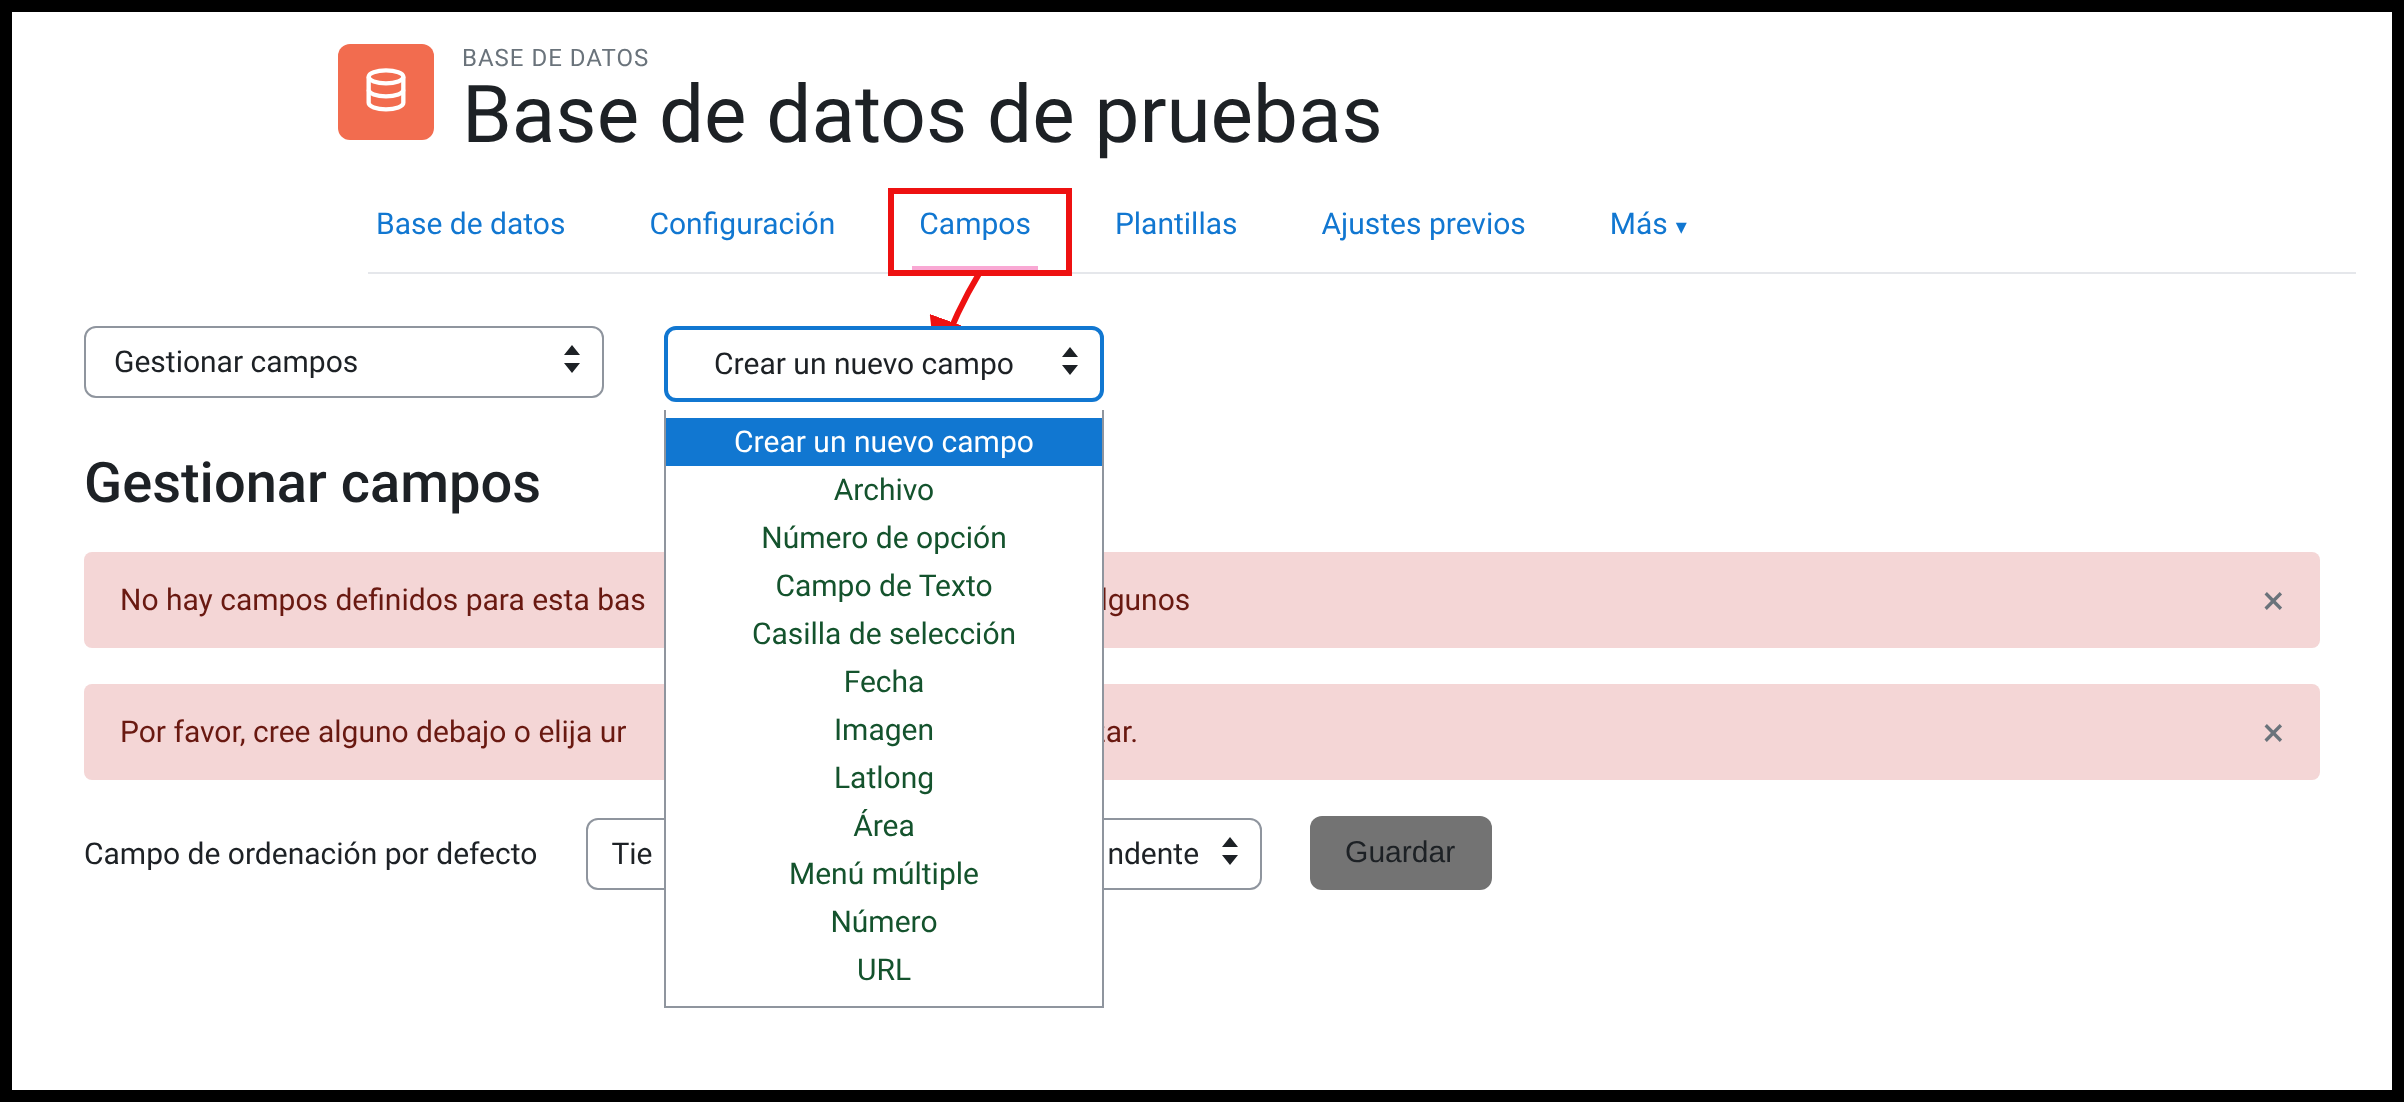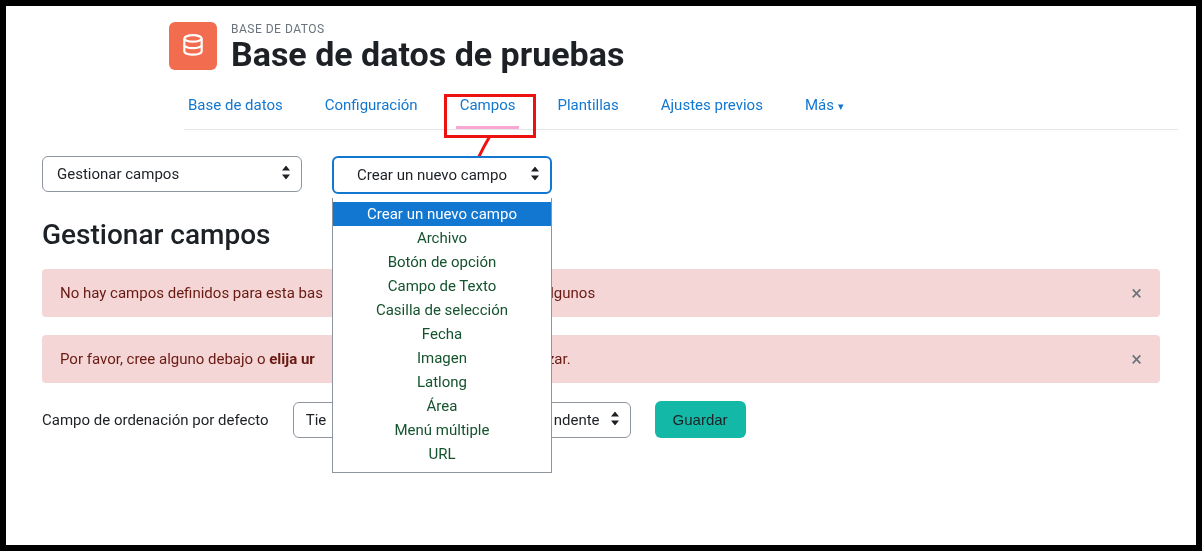--- a/index.html
+++ b/index.html
@@ -2,21 +2,21 @@
 <html><head>
   <meta charset="utf-8">
   <style>
     * { box-sizing: border-box; margin: 0; padding: 0; }
     body { font-family: -apple-system, BlinkMacSystemFont, "Segoe UI", Roboto, sans-serif; background: #fff; padding: 10px 18px; color: #1d2125; width: 1202px; height: 551px; overflow: hidden; border: 6px solid #000; position: relative; }
 
     .header-row { display: flex; align-items: flex-start; gap: 14px; margin: 6px 0 12px 145px; }
     .db-icon { width: 48px; height: 48px; background: #f26c4f; border-radius: 6px; display: flex; align-items: center; justify-content: center; color: #fff; }
     .header-text { display: flex; flex-direction: column; }
     .overline { font-size: 12px; letter-spacing: .5px; color: #6a737b; text-transform: uppercase; }
-    .page-title { font-size: 34px; font-weight: 700; color: #1d2125; margin-top: -2px; }
+    .page-title { font-size: 40px; font-weight: 400; color: #1d2125; margin-top: -2px; }
 
     .tabs { display: flex; gap: 34px; margin-left: 160px; border-bottom: 1px solid #e5e7eb; padding-bottom: 0; }
     .tab { color: #1177d1; padding: 10px 4px 12px; cursor: pointer; font-size: 15px; position: relative; }
     .tab.active { border-bottom: 3px solid #f9a8d4; }
     .tab .chev { margin-left: 4px; font-size: 11px; }
 
     .highlight-box { position: absolute; border: 3px solid #e11; width: 92px; height: 44px; pointer-events: none; }
 
     .controls-row { display: flex; gap: 30px; margin: 26px 0 0 18px; align-items: flex-start; position: relative; }
     .select { border: 1px solid #8f959e; border-radius: 6px; background: #fff; padding: 8px 34px 8px 14px; font-size: 15px; color: #1d2125; position: relative; min-width: 260px; cursor: pointer; }
@@ -24,26 +24,26 @@
     .select.active { border: 2px solid #1177d1; }
 
     .dropdown { position: absolute; top: 42px; left: 0; width: 220px; background: #fff; border: 1px solid #8f959e; border-top: none; padding: 4px 0 6px; max-height: 330px; overflow: visible; z-index: 5; }
     .dropdown .opt { padding: 3px 12px; font-size: 15px; cursor: pointer; color: #14532d; white-space: nowrap; }
     .dropdown .opt.selected { background: #1177d1; color: #fff; }
 
     h2.section-title { font-size: 28px; font-weight: 500; margin: 24px 0 18px 18px; color: #1d2125; }
 
     .alert { background: #f4d6d6; color: #691911; padding: 14px 18px; margin: 0 18px 18px 18px; border-radius: 4px; display: flex; justify-content: space-between; align-items: center; font-size: 15px; }
     .alert .close { color: #6a737b; cursor: pointer; font-size: 20px; line-height: 1; }
-    .alert b { font-weight: 700; }
+    .alert b { font-weight: 400; }
 
     .sort-row { display: flex; align-items: center; gap: 24px; margin: 0 0 0 18px; font-size: 15px; }
     .sort-row .select.small { min-width: 80px; padding: 8px 30px 8px 12px; }
     .sort-row .select.dir { min-width: 80px; padding: 8px 30px 8px 12px; }
-    .btn-save { background: #14b8a6; border: none; border-radius: 6px; padding: 10px 18px; font-size: 15px; cursor: pointer; color: #1d2125; }
+    .btn-save { background: #737373; border: none; border-radius: 6px; padding: 10px 18px; font-size: 15px; cursor: pointer; color: #1d2125; }
 
     .arrow-annotation { position: absolute; pointer-events: none; }
   </style>
 </head>
 <body>
 
 <div class="header-row">
   <div class="db-icon">
     <svg width="26" height="26" viewBox="0 0 24 24" fill="none" stroke="#fff" stroke-width="2">
       <ellipse cx="12" cy="5" rx="8" ry="3"></ellipse>
@@ -92,28 +92,29 @@
       <span>Crear un nuevo campo</span>
       <span class="updown">
         <svg width="10" height="14" viewBox="0 0 10 14">
             <path d="M5 0 L9 5 L1 5 Z M5 14 L1 9 L9 9 Z" fill="#1d2125"></path>
           </svg>
       </span>
     </div>
     <div class="dropdown">
       <div class="opt selected">Crear un nuevo campo</div>
       <div class="opt">Archivo</div>
-      <div class="opt">Botón de opción</div>
+      <div class="opt">Número de opción</div>
       <div class="opt">Campo de Texto</div>
       <div class="opt">Casilla de selección</div>
       <div class="opt">Fecha</div>
       <div class="opt">Imagen</div>
       <div class="opt">Latlong</div>
       <div class="opt">Área</div>
       <div class="opt">Menú múltiple</div>
+      <div class="opt">Número</div>
       <div class="opt">URL</div>
     </div>
   </div>
 </div>
 
 <h2 class="section-title">Gestionar campos</h2>
 
 <div class="alert">
   <span>
     <span>No hay campos definidos para esta bas</span>

